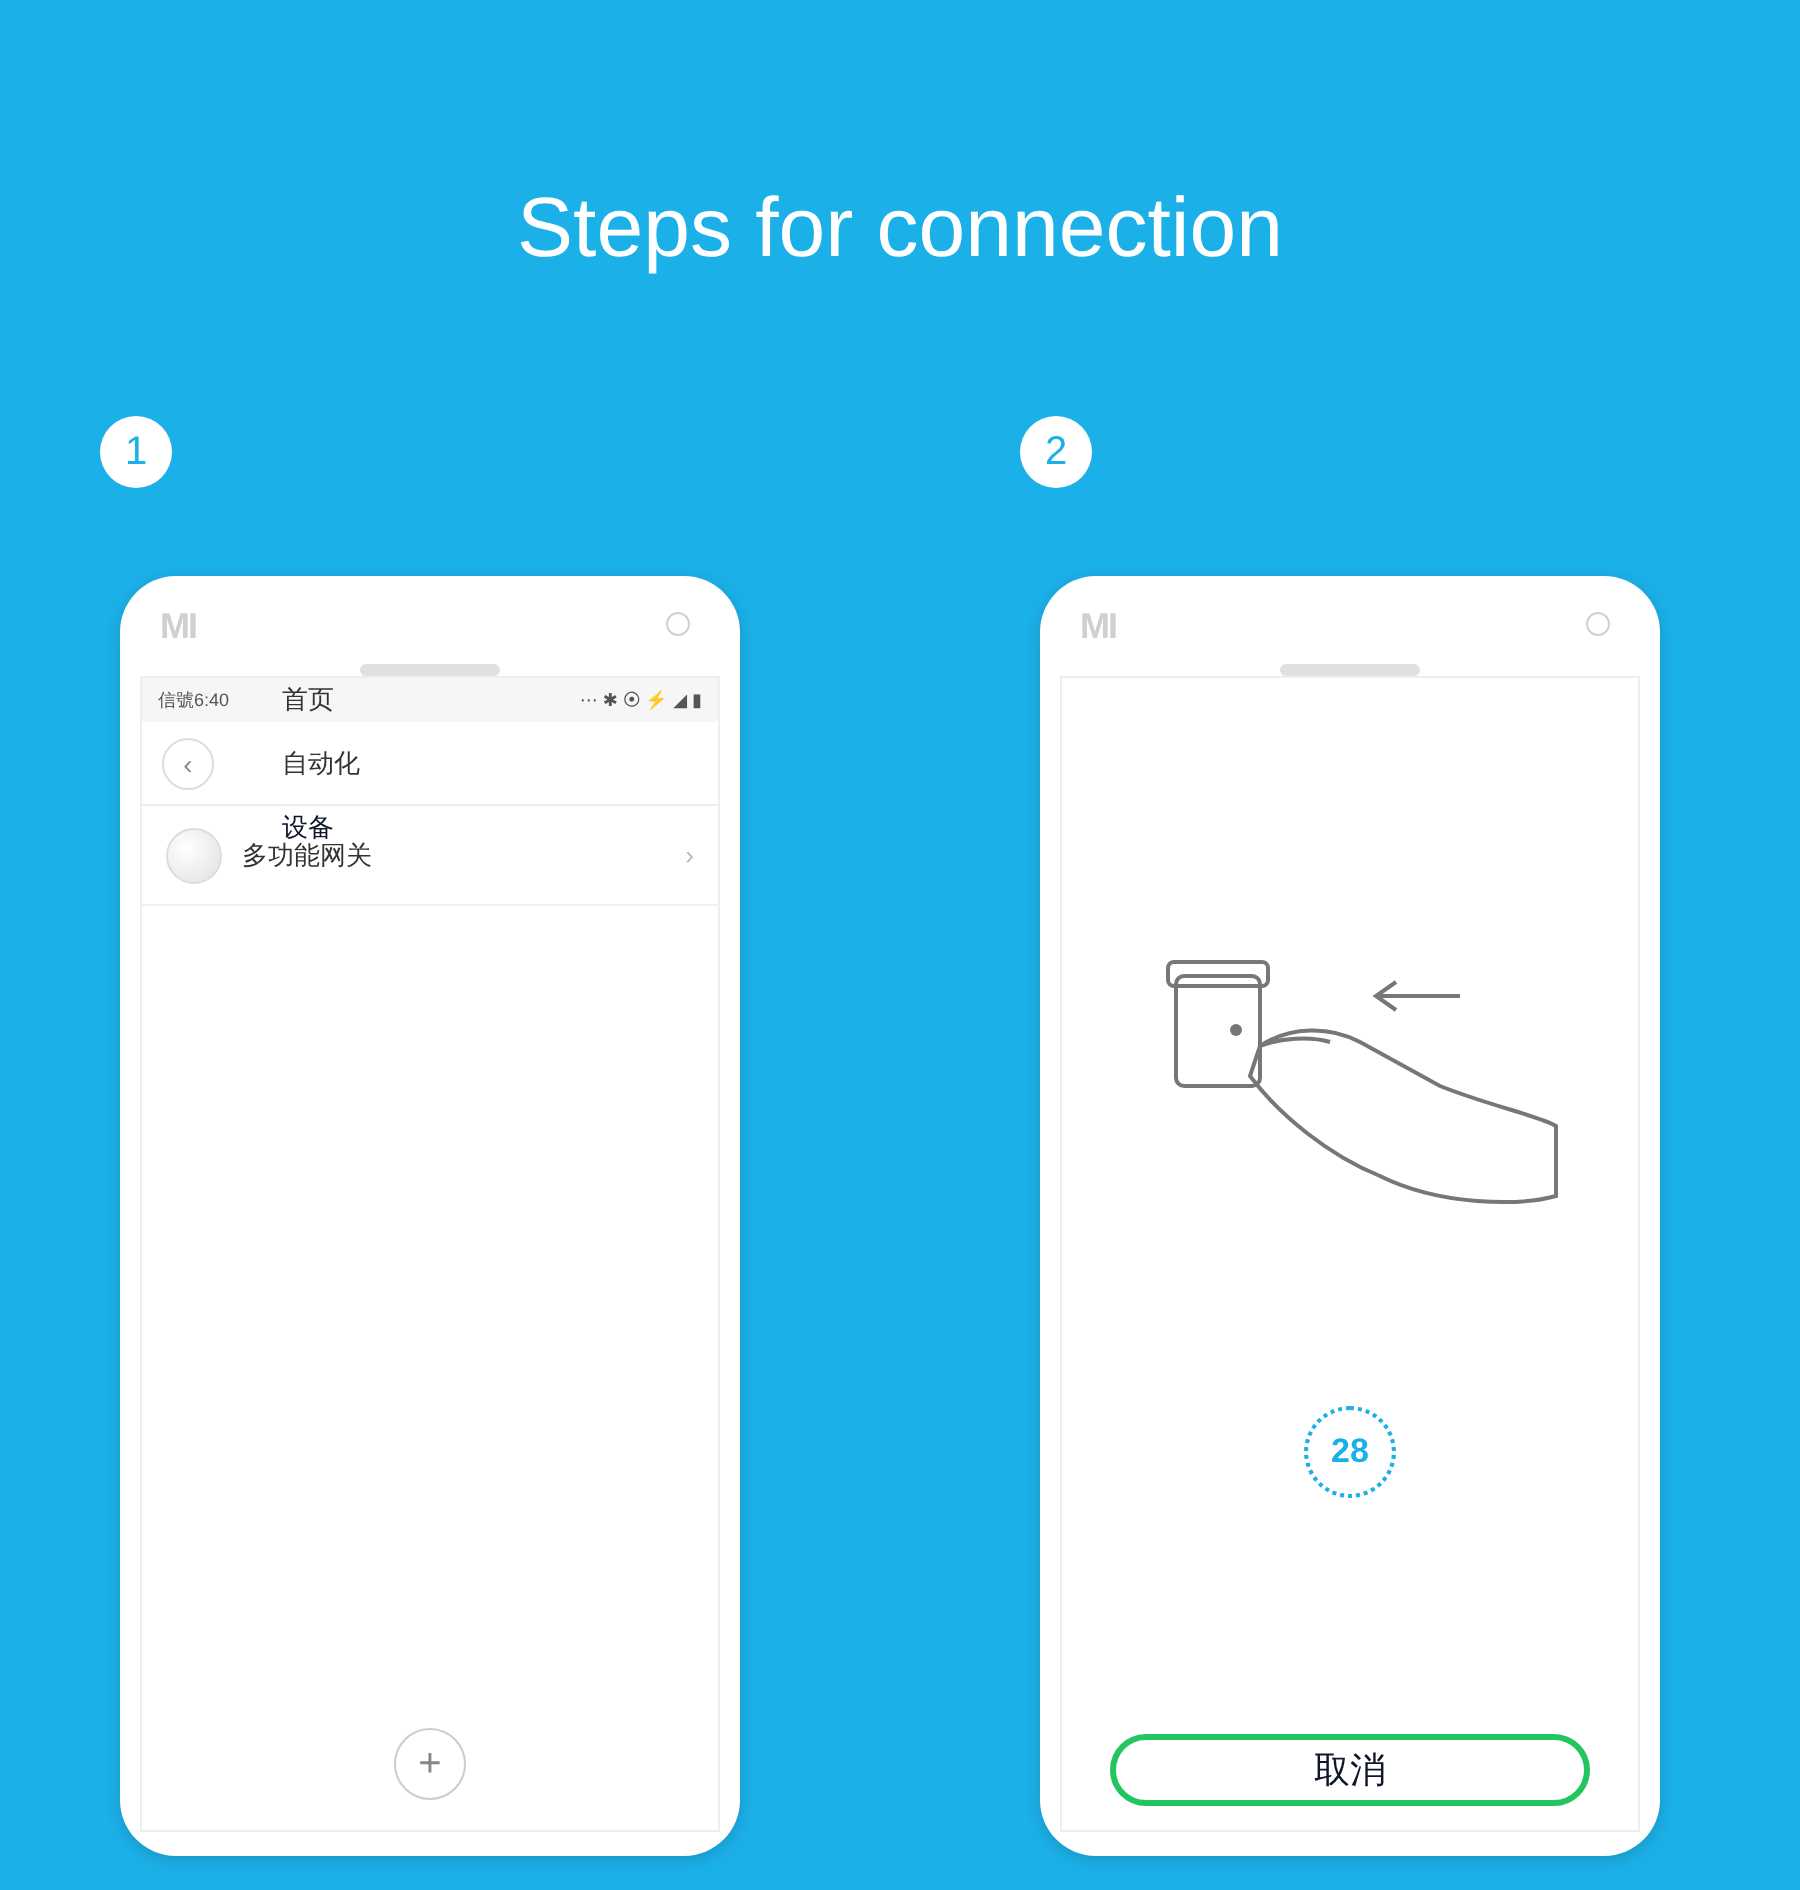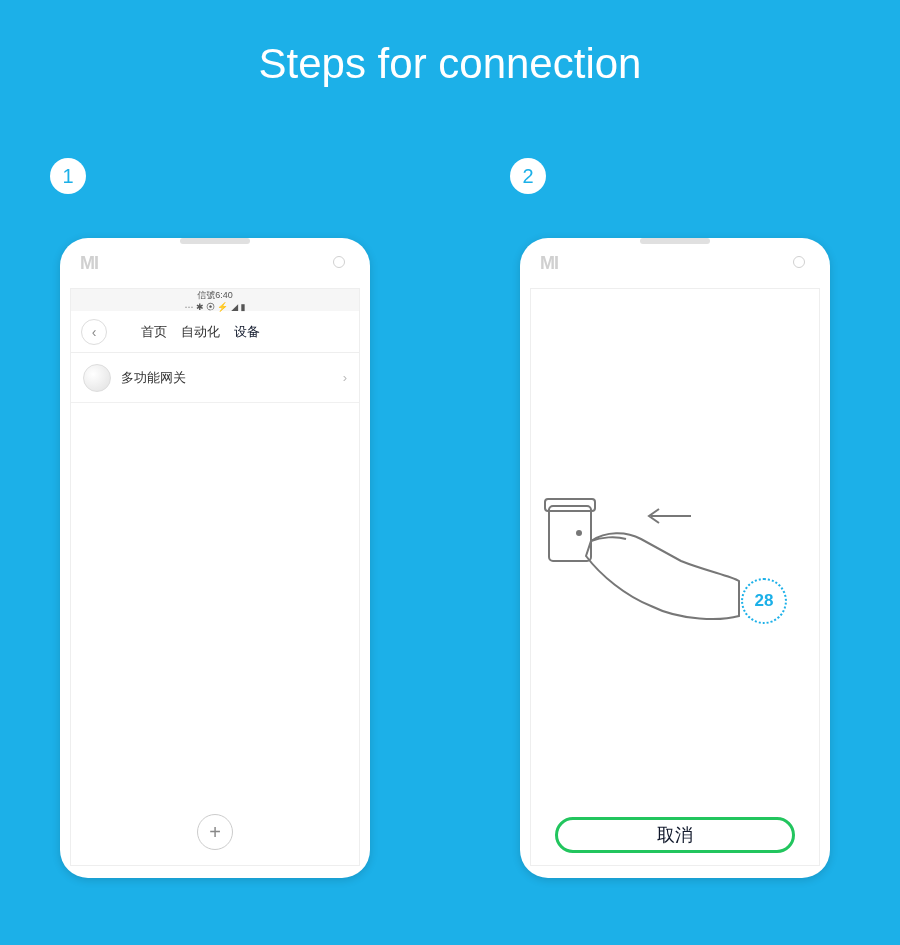--- a/index.html
+++ b/index.html
@@ -9,21 +9,21 @@
     background: #1cb0e8;
     font-family: Arial, "Helvetica Neue", sans-serif;
     overflow: hidden;
     position: relative;
   }
   .title {
     text-align: center;
     color: #fff;
     font-size: 42px;
     font-weight: 400;
-    padding-top: 40px;
+    padding-top: 90px;
   }
   .steps {
     display: flex;
     justify-content: center;
     gap: 120px;
     margin-top: 70px;
     padding: 0 40px;
   }
   .step { width: 340px; }
   .step-header {
@@ -61,21 +61,21 @@
     display: flex;
     flex-direction: column;
     align-items: center;
     overflow: hidden;
     position: relative;
   }
   .phone-top {
     width: 100%;
     height: 50px;
     display: flex;
-    align-items: flex-start;
+    align-items: flex-end;
     justify-content: center;
     position: relative;
   }
   .mi-logo {
     position: absolute;
     left: 20px;
     top: 15px;
     color: #d0d0d0;
     font-weight: bold;
     font-size: 18px;
@@ -110,21 +110,20 @@
   
   .status-bar {
     height: 22px;
     background: #f6f6f6;
     font-size: 9px;
     color: #555;
     display: flex;
     align-items: center;
     padding: 0 8px;
     justify-content: space-between;
-    flex-direction: column;
   }
   .status-right {
     display: flex;
     align-items: center;
     gap: 3px;
   }
   .sb-black .status-bar { background:#fff; color:#444; }
 
   
   .app-header {
@@ -138,21 +137,21 @@
     color: #333;
   }
   .back-btn {
     width: 26px; height: 26px;
     border: 1px solid #ddd;
     border-radius: 50%;
     display:flex;align-items:center;justify-content:center;
     color:#888;
     font-size:14px;
   }
-  .tabs { display:flex; gap:14px; margin-left:20px;}
+  .tabs { display:flex; gap:14px; margin-left:20px;flex-direction:column;}
   .tab-active { color:#0f172a; }
 
   .list-row {
     height: 50px;
     display:flex;
     align-items:center;
     padding:0 12px;
     border-bottom:1px solid #f0f0f0;
     font-size:13px;
     color:#333;
@@ -175,23 +174,23 @@
     width:36px;height:36px;border:1px solid #ccc;border-radius:50%;
     display:inline-flex;align-items:center;justify-content:center;
     color:#888;font-size:20px;margin:0 auto;
   }
   .add-label { font-size:10px;color:#aaa;margin-top:4px;}
 
   
   .illustration {
     flex:1;
     display:flex;
-    flex-direction:row;
+    flex-direction:column;
     align-items:center;
-    justify-content:flex-start;
+    justify-content:center;
     padding-top:30px;
   }
   .hand-svg { width:210px; height:150px; }
   .countdown {
     margin-top:90px;
     width:46px;height:46px;
     border:2px dotted #1cb0e8;
     border-radius:50%;
     display:flex;align-items:center;justify-content:center;
     color:#1cb0e8;

